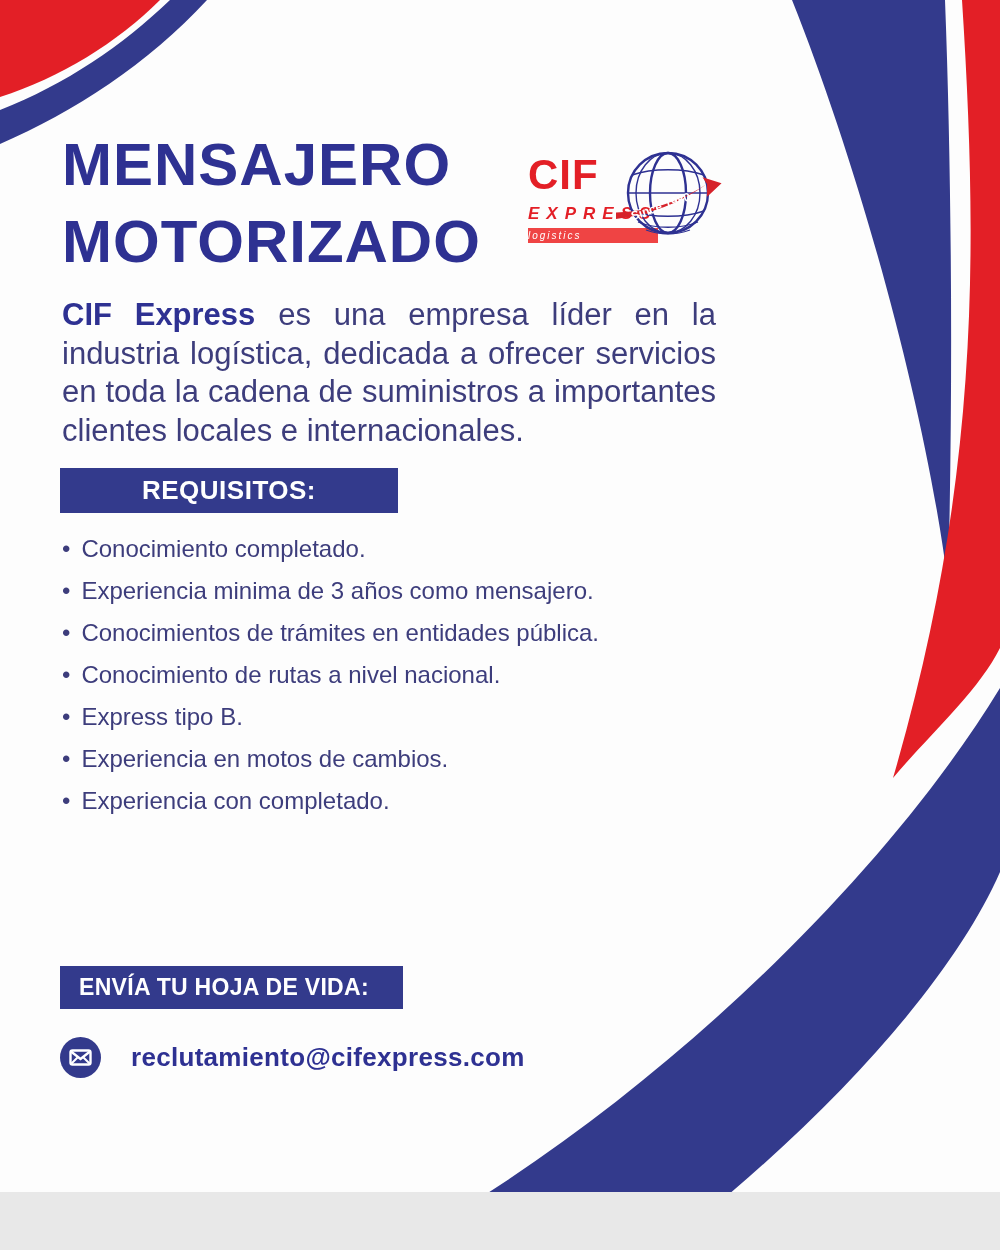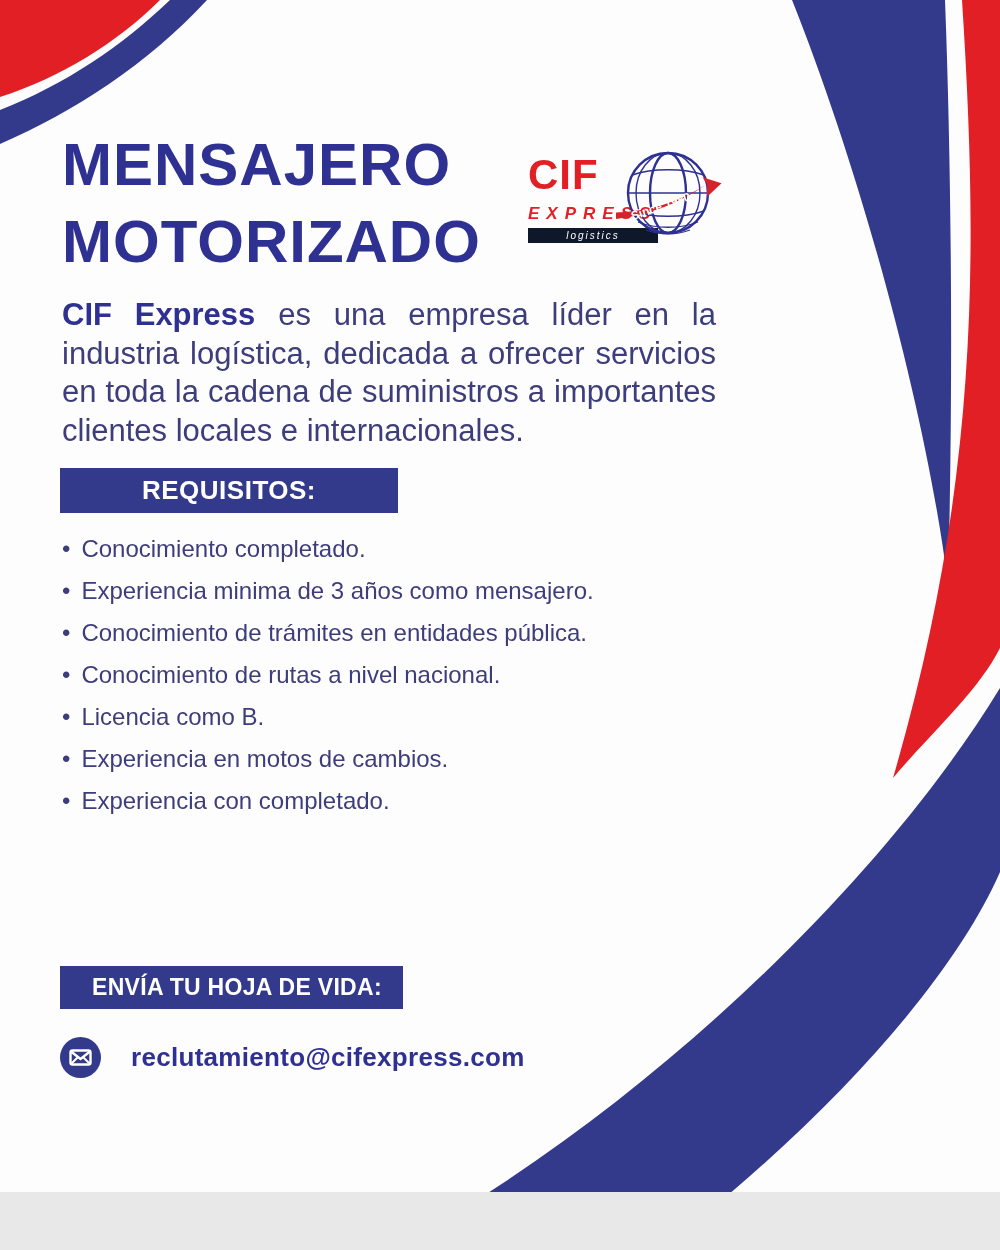--- a/index.html
+++ b/index.html
@@ -21,22 +21,22 @@
   
   .logo { position:absolute; left:528px; top:150px; width:210px; height:100px; }
   .logo-cif {
     font-size:42px; font-weight:bold; color:#e31f26; line-height:50px; letter-spacing:1px;
   }
   .logo-express {
     font-size:17px; font-weight:bold; font-style:italic; color:#e31f26;
     letter-spacing:7px; margin-top:4px;
   }
   .logo-bar {
-    margin-top:4px; width:130px; height:15px; background:#0f172a;
-    display:flex; align-items:center; justify-content:center;
+    margin-top:4px; width:130px; height:15px; background:#ef4444;
+    display:flex; align-items:center; justify-content:flex-start;
   }
   .logo-bar span {
     color:#ffffff; font-size:10px; font-style:italic; letter-spacing:2px;
   }
   .logo-globe { position:absolute; left:88px; top:-2px; }
 
   
   .intro {
     position:absolute; left:62px; top:296px; width:654px;
     font-size:31px; line-height:38.5px; color:#3d3d7c;
@@ -48,21 +48,21 @@
   .banner {
     position:absolute; background:#333a8c; color:#ffffff; font-weight:bold;
     display:flex; align-items:center;
   }
   .banner.req {
     left:60px; top:468px; width:338px; height:45px;
     justify-content:center; font-size:26px; letter-spacing:0.5px;
   }
   .banner.cta {
     left:60px; top:966px; width:343px; height:43px;
-    padding-left:32px; font-size:23px; letter-spacing:0.3px;
+    padding-left:19px; font-size:23px; letter-spacing:0.3px;
   }
 
   
   .req-list {
     position:absolute; left:62px; top:528px; list-style:none;
     font-size:24px; color:#3d3d7c;
   }
   .req-list li { line-height:42px; white-space:nowrap; }
   .req-list .dot { margin-right:11px; }
 
@@ -117,23 +117,23 @@
 
   <p class="intro"><b>CIF Express</b> <span>es una empresa líder en la industria logística, dedicada a ofrecer servicios en toda la cadena de suministros a importantes clientes locales e internacionales.</span></p>
 
   <div class="banner req">
     <span>REQUISITOS:</span>
   </div>
 
   <ul class="req-list">
     <li><span class="dot">•</span><span>Conocimiento completado.</span></li>
     <li><span class="dot">•</span><span>Experiencia minima de 3 años como mensajero.</span></li>
-    <li><span class="dot">•</span><span>Conocimiento de trámites en entidades pública.</span></li>
+    <li><span class="dot">•</span><span>Conocimientos de trámites en entidades pública.</span></li>
     <li><span class="dot">•</span><span>Conocimiento de rutas a nivel nacional.</span></li>
-    <li><span class="dot">•</span><span>Licencia como B.</span></li>
+    <li><span class="dot">•</span><span>Express tipo B.</span></li>
     <li><span class="dot">•</span><span>Experiencia en motos de cambios.</span></li>
     <li><span class="dot">•</span><span>Experiencia con completado.</span></li>
   </ul>
 
   <div class="banner cta">
     <span>ENVÍA TU HOJA DE VIDA:</span>
   </div>
 
   <div class="email-row">
     <svg width="41" height="41" viewBox="0 0 41 41" aria-hidden="true">

